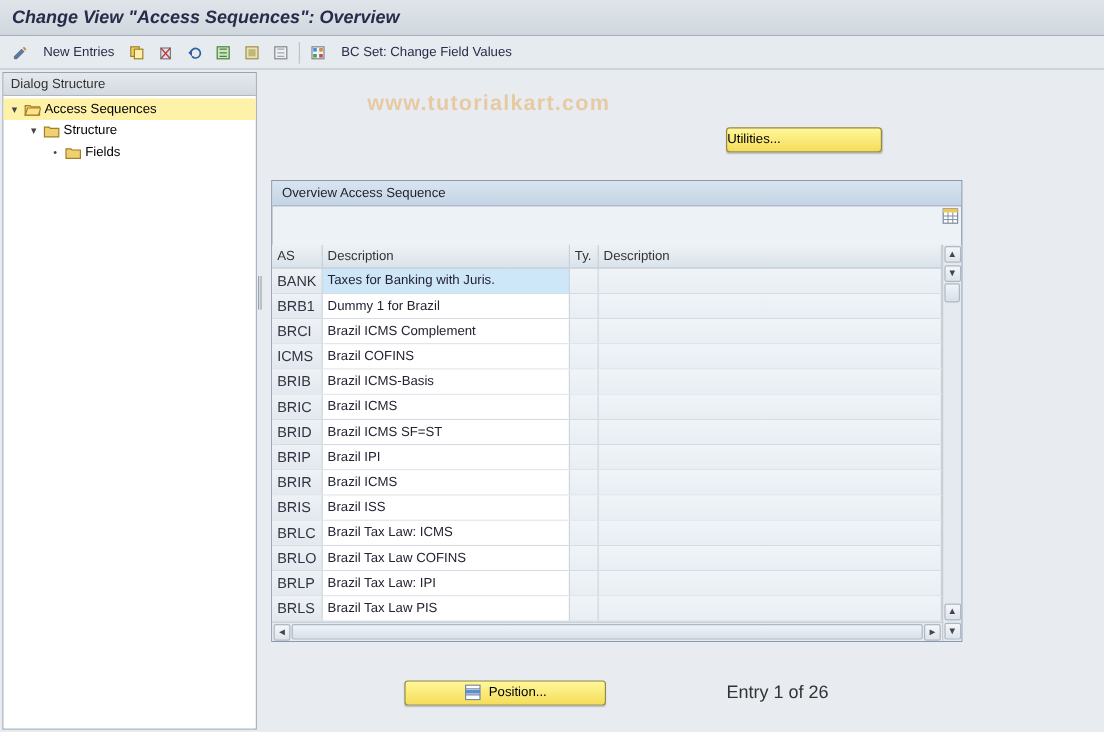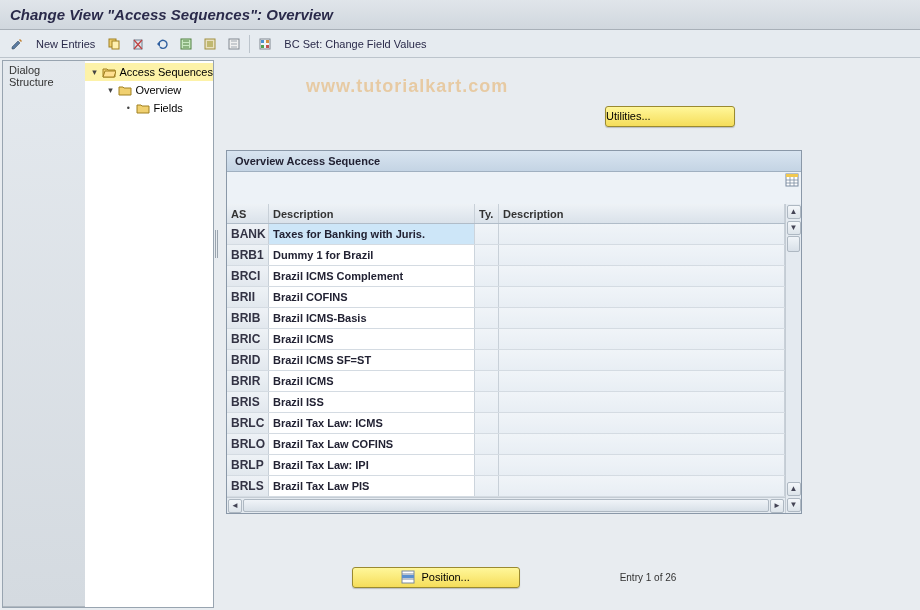--- a/index.html
+++ b/index.html
@@ -54,21 +54,21 @@
     display: flex;
     height: calc(610px - 58px);
     position: relative;
   }
   .dialog-structure {
     width: 212px;
     border: 1px solid #98a4b0;
     background: #f5f7fa;
     margin: 2px;
     display: flex;
-    flex-direction: row;
+    flex-direction: column;
   }
   .ds-header {
     background: linear-gradient(#e4e9ee, #d4dae0);
     border-bottom: 1px solid #b0b8c0;
     padding: 3px 6px;
     font-size: 11px;
     color: #333;
   }
   .ds-tree {
     flex: 1;
@@ -119,21 +119,20 @@
     line-height: 19px;
     box-shadow: 0 1px 1px rgba(0,0,0,0.2);
   }
   .table-container {
     position: absolute;
     top: 92px;
     left: 10px;
     right: 118px;
     border: 1px solid #8a98a8;
     background: #edf2f7;
-    font-weight: bold;
   }
   .table-title {
     background: linear-gradient(#d8e4f0, #c4d4e4);
     border-bottom: 1px solid #a0b0c0;
     padding: 4px 8px;
     font-size: 11px;
     color: #223;
   }
   .table-grid {
     display: flex;
@@ -270,21 +269,21 @@
     font-size: 11px;
     display: flex;
     align-items: center;
     justify-content: center;
     gap: 6px;
     box-shadow: 0 1px 1px rgba(0,0,0,0.2);
   }
   .position-btn .pos-icon {
     width: 14px; height: 14px;
   }
-  .entry-text { font-size: 10px; color: #333; }
+  .entry-text { font-size: 15px; color: #333; }
   .watermark {
     position: absolute;
     top: 18px;
     left: 90px;
     font-size: 18px;
     color: rgba(230,140,20,0.35);
     font-weight: bold;
     letter-spacing: 1px;
     pointer-events: none;
   }
@@ -377,21 +376,21 @@
         </span>
         <span>Access Sequences</span>
       </div>
       <div class="tree-row indent-1">
         <span class="expander">▾</span>
         <span class="folder-icon">
           <svg width="14" height="12" viewBox="0 0 14 12">
               <path d="M1 3 L1 11 L13 11 L13 4 L6 4 L5 3 Z" fill="#f0d070" stroke="#a08020"></path>
             </svg>
         </span>
-        <span>Overview</span>
+        <span>Structure</span>
       </div>
       <div class="tree-row indent-2">
         <span class="expander">•</span>
         <span class="folder-icon">
           <svg width="14" height="12" viewBox="0 0 14 12">
               <path d="M1 3 L1 11 L13 11 L13 4 L6 4 L5 3 Z" fill="#f0d070" stroke="#a08020"></path>
             </svg>
         </span>
         <span>Fields</span>
       </div>
@@ -434,40 +433,46 @@
                 <div class="col col-ty"></div>
                 <div class="col col-desc2"></div>
               </div>
               <div class="row">
                 <div class="col col-as">BRCI</div>
                 <div class="col col-desc">Brazil ICMS Complement</div>
                 <div class="col col-ty"></div>
                 <div class="col col-desc2"></div>
               </div>
               <div class="row">
-                <div class="col col-as">BRII</div>
+                <div class="col col-as">ICMS</div>
                 <div class="col col-desc">Brazil COFINS</div>
                 <div class="col col-ty"></div>
                 <div class="col col-desc2"></div>
               </div>
               <div class="row">
                 <div class="col col-as">BRIB</div>
                 <div class="col col-desc">Brazil ICMS-Basis</div>
                 <div class="col col-ty"></div>
                 <div class="col col-desc2"></div>
               </div>
               <div class="row">
                 <div class="col col-as">BRIC</div>
                 <div class="col col-desc">Brazil ICMS</div>
                 <div class="col col-ty"></div>
                 <div class="col col-desc2"></div>
               </div>
               <div class="row">
                 <div class="col col-as">BRID</div>
                 <div class="col col-desc">Brazil ICMS SF=ST</div>
+                <div class="col col-ty"></div>
+                <div class="col col-desc2"></div>
+              </div>
+              <div class="row">
+                <div class="col col-as">BRIP</div>
+                <div class="col col-desc">Brazil IPI</div>
                 <div class="col col-ty"></div>
                 <div class="col col-desc2"></div>
               </div>
               <div class="row">
                 <div class="col col-as">BRIR</div>
                 <div class="col col-desc">Brazil ICMS</div>
                 <div class="col col-ty"></div>
                 <div class="col col-desc2"></div>
               </div>
               <div class="row">

